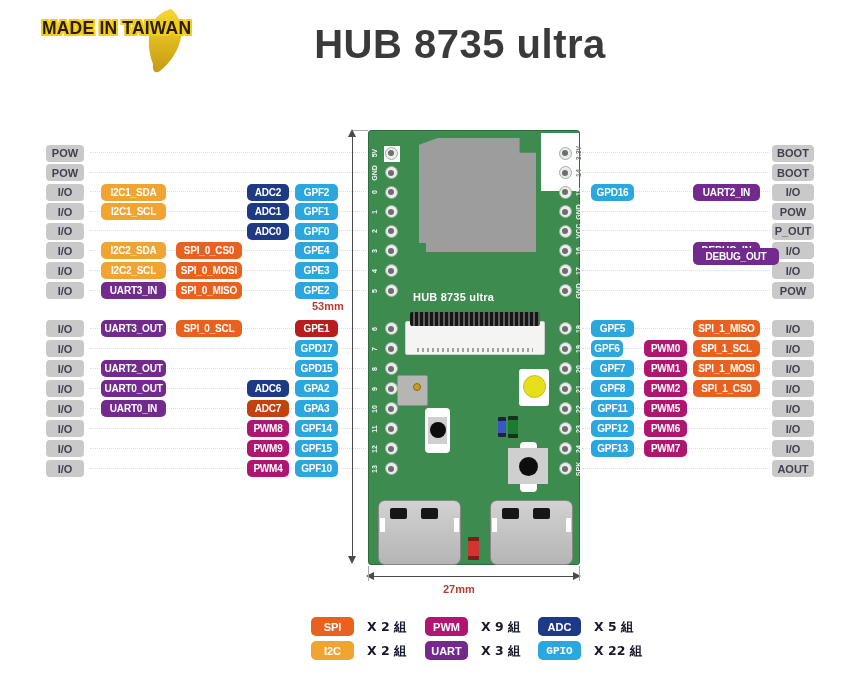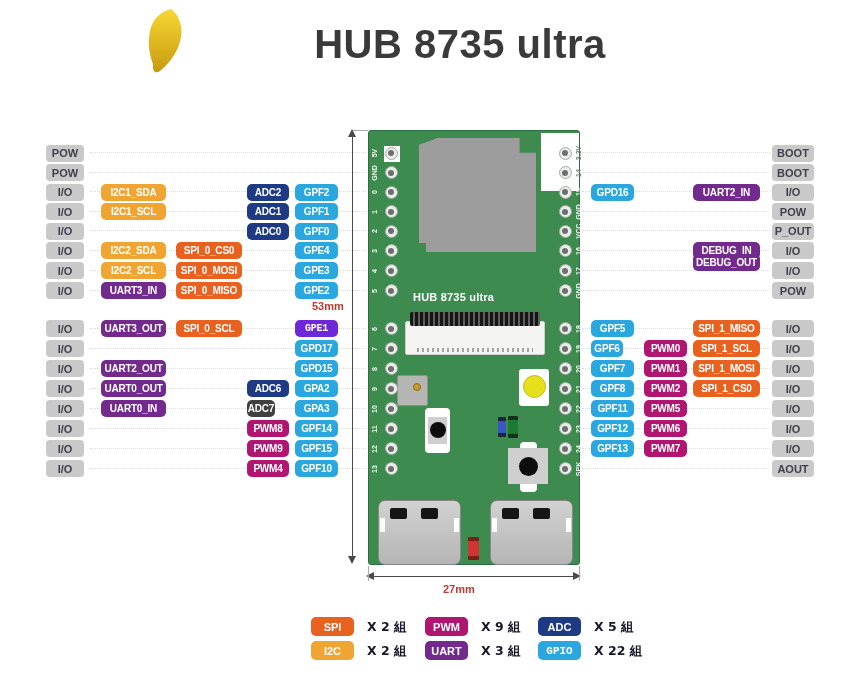--- a/index.html
+++ b/index.html
@@ -85,20 +85,21 @@
     <svg width="66" height="70" viewBox="0 0 60 70">
       <defs>
         <linearGradient id="tg" x1="0" y1="0" x2="0" y2="1">
           <stop offset="0" stop-color="#f6d832"></stop>
             <stop offset="1" stop-color="#c79a10"></stop>
         </linearGradient>
       </defs>
       <path d="M40,3 C48,9 52,20 50,31 C48,44 40,56 29,65 C25,68 21,66 22,58 C18,48 16,34 20,21 C24,10 32,5 40,3 Z" fill="url(#tg)"></path>
     </svg>
     <div class="lt">
+      <div>MADE IN TAIWAN</div>
     </div>
   </div>
 
   <div id="title">HUB 8735 ultra</div>
 
   <div id="board">
     <div id="module"></div>
     <div id="notch-tr"></div>
     <div id="pin1-sq"></div>
     <div id="silk-title">HUB 8735 ultra</div>
@@ -175,37 +176,37 @@
     <div class="badge" style="left: 295px; top: 262px; width: 43px; background: rgb(43, 167, 224);">GPE3</div>
     <div class="leader" style="left: 90px; top: 289.5px; width: 276px;"></div>
     <div class="typebadge" style="left: 46px; top: 282px; width: 38px; background: rgb(201, 201, 201); color: rgb(65, 65, 77);">I/O</div>
     <div class="badge" style="left: 101px; top: 282px; width: 65px; background: rgb(114, 43, 141);">UART3_IN</div>
     <div class="badge" style="left: 176px; top: 282px; width: 66px; background: rgb(232, 97, 30);">SPI_0_MISO</div>
     <div class="badge" style="left: 295px; top: 282px; width: 43px; background: rgb(43, 167, 224);">GPE2</div>
     <div class="leader" style="left: 90px; top: 327.5px; width: 276px;"></div>
     <div class="typebadge" style="left: 46px; top: 320px; width: 38px; background: rgb(201, 201, 201); color: rgb(65, 65, 77);">I/O</div>
     <div class="badge" style="left: 101px; top: 320px; width: 65px; background: rgb(114, 43, 141);">UART3_OUT</div>
     <div class="badge" style="left: 176px; top: 320px; width: 66px; background: rgb(232, 97, 30);">SPI_0_SCL</div>
-    <div class="badge" style="left: 295px; top: 320px; width: 43px; background: #6d28d9; font-family: Liberation Mono, monospace;">GPE1</div>
+    <div class="badge" style="left: 295px; top: 320px; width: 43px; background: #b91c1c;">GPE1</div>
     <div class="leader" style="left: 90px; top: 347.5px; width: 276px;"></div>
     <div class="typebadge" style="left: 46px; top: 340px; width: 38px; background: rgb(201, 201, 201); color: rgb(65, 65, 77);">I/O</div>
     <div class="badge" style="left: 295px; top: 340px; width: 43px; background: rgb(43, 167, 224);">GPD17</div>
     <div class="leader" style="left: 90px; top: 367.5px; width: 276px;"></div>
     <div class="typebadge" style="left: 46px; top: 360px; width: 38px; background: rgb(201, 201, 201); color: rgb(65, 65, 77);">I/O</div>
     <div class="badge" style="left: 101px; top: 360px; width: 65px; background: rgb(114, 43, 141);">UART2_OUT</div>
     <div class="badge" style="left: 295px; top: 360px; width: 43px; background: rgb(43, 167, 224);">GPD15</div>
     <div class="leader" style="left: 90px; top: 387.5px; width: 276px;"></div>
     <div class="typebadge" style="left: 46px; top: 380px; width: 38px; background: rgb(201, 201, 201); color: rgb(65, 65, 77);">I/O</div>
     <div class="badge" style="left: 101px; top: 380px; width: 65px; background: rgb(114, 43, 141);">UART0_OUT</div>
     <div class="badge" style="left: 247px; top: 380px; width: 42px; background: rgb(30, 58, 133);">ADC6</div>
     <div class="badge" style="left: 295px; top: 380px; width: 43px; background: rgb(43, 167, 224);">GPA2</div>
     <div class="leader" style="left: 90px; top: 407.5px; width: 276px;"></div>
     <div class="typebadge" style="left: 46px; top: 400px; width: 38px; background: rgb(201, 201, 201); color: rgb(65, 65, 77);">I/O</div>
     <div class="badge" style="left: 101px; top: 400px; width: 65px; background: rgb(114, 43, 141);">UART0_IN</div>
-    <div class="badge" style="left: 247px; top: 400px; width: 28px; background: #404040;">ADC7</div>
+    <div class="badge" style="left: 247px; top: 400px; width: 42px; background: #c2410c;">ADC7</div>
     <div class="badge" style="left: 295px; top: 400px; width: 43px; background: rgb(43, 167, 224);">GPA3</div>
     <div class="leader" style="left: 90px; top: 427.5px; width: 276px;"></div>
     <div class="typebadge" style="left: 46px; top: 420px; width: 38px; background: rgb(201, 201, 201); color: rgb(65, 65, 77);">I/O</div>
     <div class="badge" style="left: 247px; top: 420px; width: 42px; background: rgb(176, 21, 111);">PWM8</div>
     <div class="badge" style="left: 295px; top: 420px; width: 43px; background: rgb(43, 167, 224);">GPF14</div>
     <div class="leader" style="left: 90px; top: 447.5px; width: 276px;"></div>
     <div class="typebadge" style="left: 46px; top: 440px; width: 38px; background: rgb(201, 201, 201); color: rgb(65, 65, 77);">I/O</div>
     <div class="badge" style="left: 247px; top: 440px; width: 42px; background: rgb(176, 21, 111);">PWM9</div>
     <div class="badge" style="left: 295px; top: 440px; width: 43px; background: rgb(43, 167, 224);">GPF15</div>
     <div class="leader" style="left: 90px; top: 467.5px; width: 276px;"></div>
@@ -222,21 +223,21 @@
     <div class="badge" style="left: 693px; top: 183.5px; width: 67px; background: rgb(114, 43, 141);">UART2_IN</div>
     <div class="leader" style="left: 582px; top: 210.5px; width: 188px;"></div>
     <div class="typebadge" style="left: 772px; top: 203px; width: 42px; background: rgb(201, 201, 201); color: rgb(65, 65, 77);">POW</div>
     <div class="leader" style="left: 582px; top: 230px; width: 188px;"></div>
     <div class="typebadge" style="left: 772px; top: 222.5px; width: 42px; background: rgb(201, 201, 201); color: rgb(65, 65, 77);">P_OUT</div>
     <div class="leader" style="left: 582px; top: 249.5px; width: 188px;"></div>
     <div class="typebadge" style="left: 772px; top: 242px; width: 42px; background: rgb(201, 201, 201); color: rgb(65, 65, 77);">I/O</div>
     <div class="badge" style="left: 693px; top: 242px; width: 67px; background: rgb(114, 43, 141);">DEBUG_IN</div>
     <div class="leader" style="left: 582px; top: 269.5px; width: 188px;"></div>
     <div class="typebadge" style="left: 772px; top: 262px; width: 42px; background: rgb(201, 201, 201); color: rgb(65, 65, 77);">I/O</div>
-    <div class="badge" style="left: 693px; top: 254px; width: 67px; background: rgb(114, 43, 141);">DEBUG_OUT</div>
+    <div class="badge" style="left: 693px; top: 248px; width: 86px; background: rgb(114, 43, 141);">DEBUG_OUT</div>
     <div class="leader" style="left: 582px; top: 289.5px; width: 188px;"></div>
     <div class="typebadge" style="left: 772px; top: 282px; width: 42px; background: rgb(201, 201, 201); color: rgb(65, 65, 77);">POW</div>
     <div class="leader" style="left: 582px; top: 327.5px; width: 188px;"></div>
     <div class="typebadge" style="left: 772px; top: 320px; width: 42px; background: rgb(201, 201, 201); color: rgb(65, 65, 77);">I/O</div>
     <div class="badge" style="left: 591px; top: 320px; width: 43px; background: rgb(43, 167, 224);">GPF5</div>
     <div class="badge" style="left: 693px; top: 320px; width: 67px; background: rgb(232, 97, 30);">SPI_1_MISO</div>
     <div class="leader" style="left: 582px; top: 347.5px; width: 188px;"></div>
     <div class="typebadge" style="left: 772px; top: 340px; width: 42px; background: rgb(201, 201, 201); color: rgb(65, 65, 77);">I/O</div>
     <div class="badge" style="left: 591px; top: 340px; width: 32px; background: rgb(43, 167, 224);">GPF6</div>
     <div class="badge" style="left: 644px; top: 340px; width: 43px; background: rgb(176, 21, 111);">PWM0</div>

